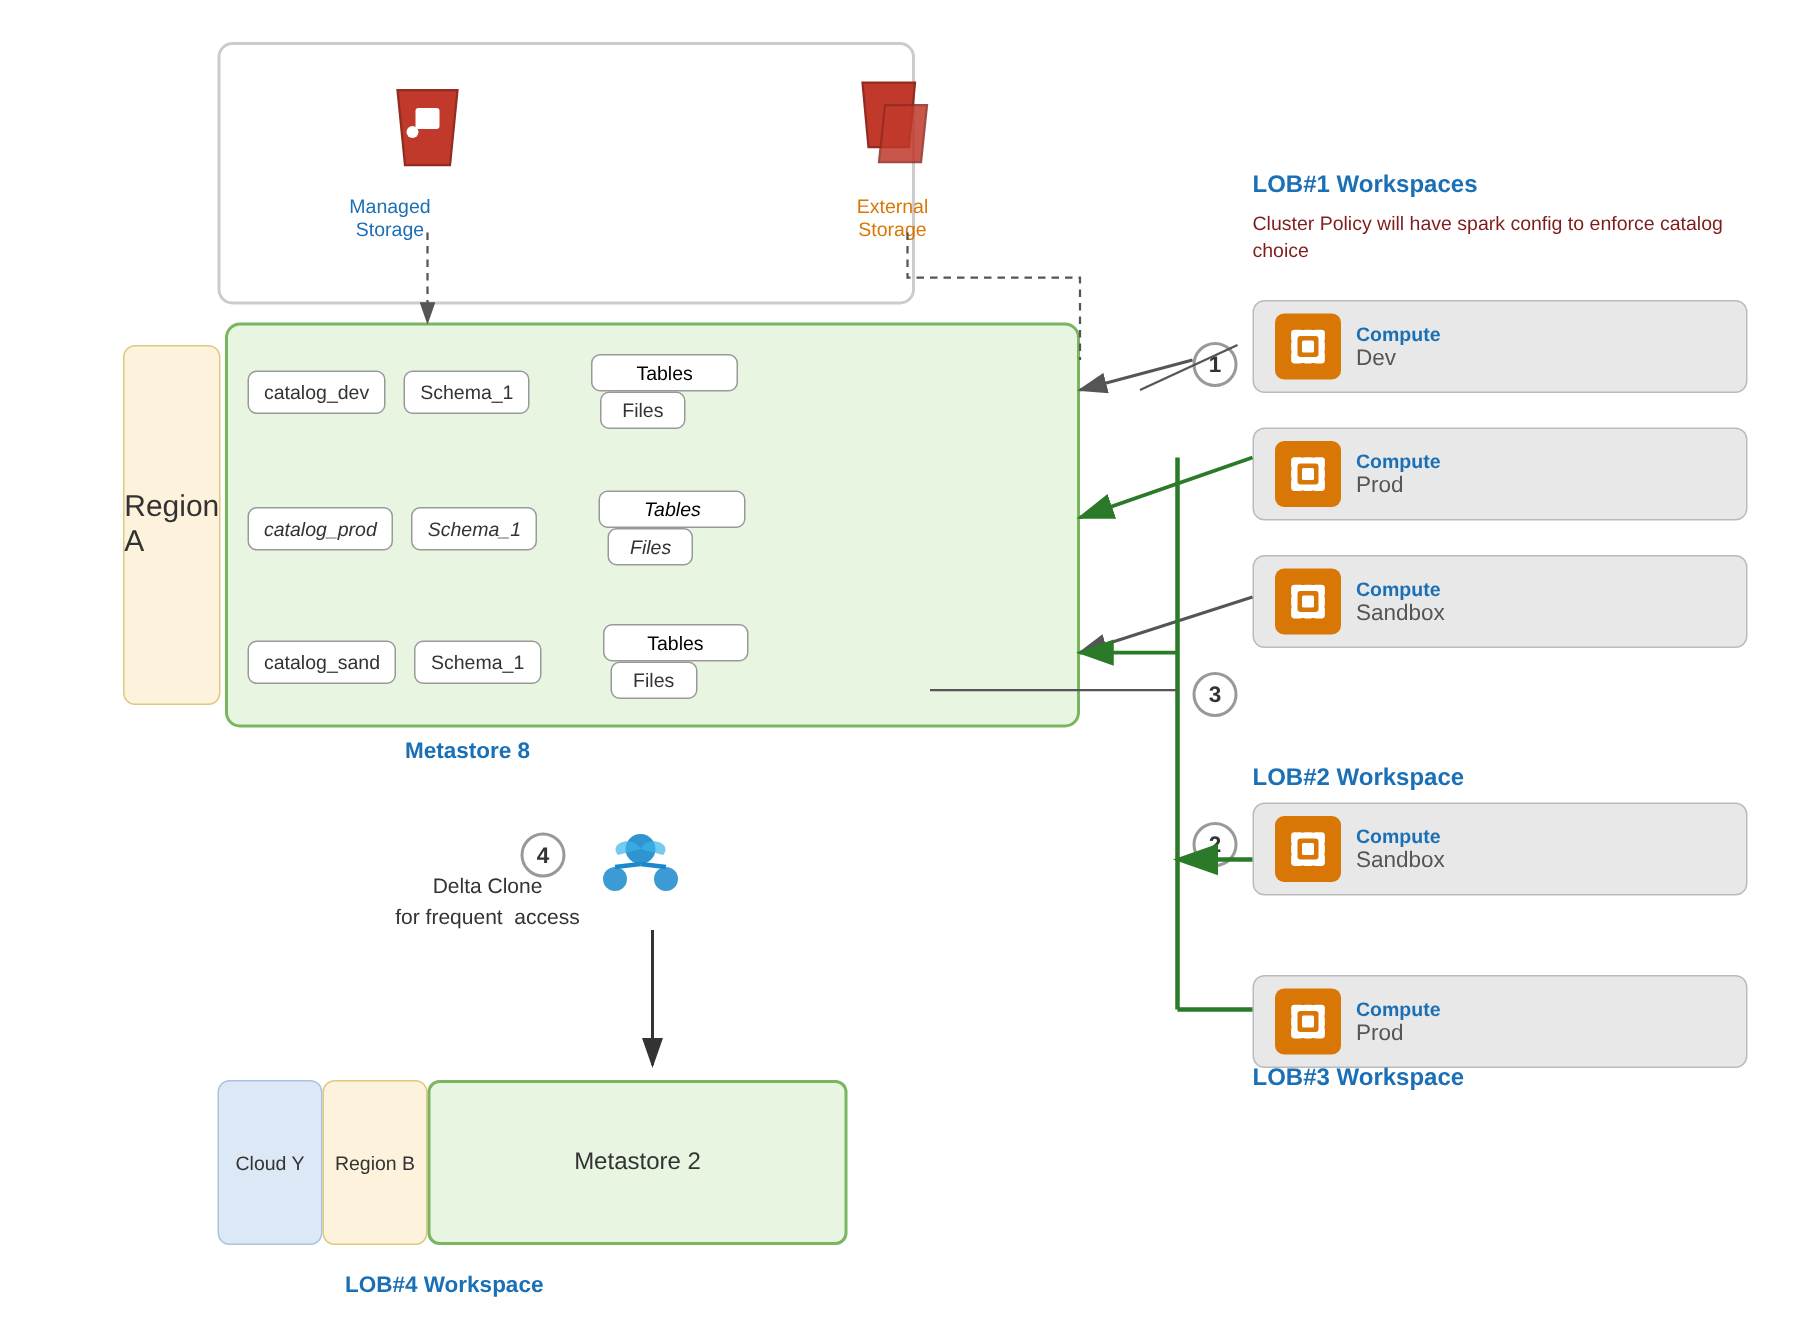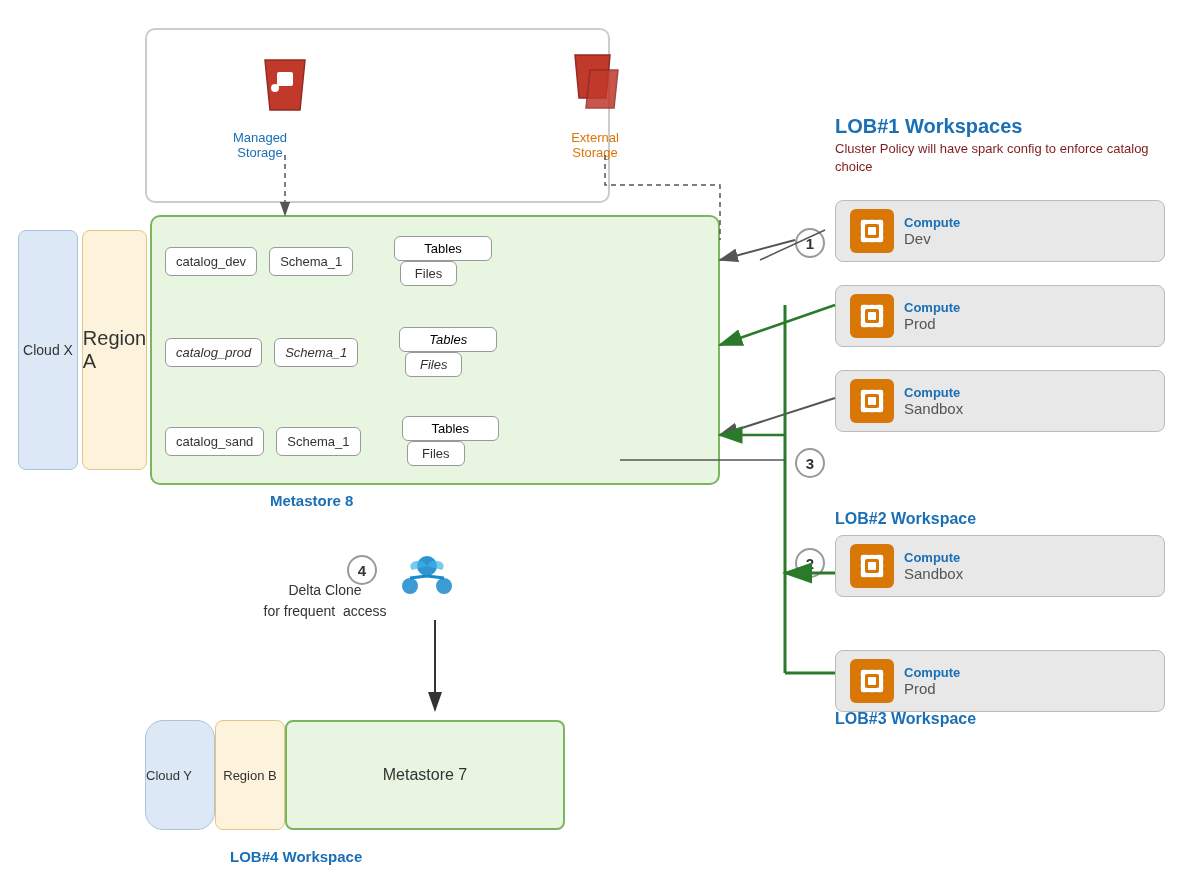--- a/index.html
+++ b/index.html
@@ -118,21 +118,21 @@
       width: 465px; height: 175px;
       background: #fff;
       border: 2px solid #ccc;
       border-radius: 10px;
     }
 
     
     .lob1-label {
       position: absolute;
       left: 835px; top: 115px;
-      font-size: 20px; font-weight: bold; color: #1a6fb5; text-align: center;
+      font-size: 16px; font-weight: bold; color: #1a6fb5; text-align: center;
     }
     .lob1-policy {
       position: absolute;
       left: 835px; top: 140px;
       width: 340px;
       font-size: 13px; color: #7f1d1d; line-height: 1.4;
     }
     .compute-box {
       position: absolute;
       background: #e8e8e8;
@@ -178,22 +178,22 @@
     .lob4-area {
       position: absolute;
       left: 145px; top: 710px;
       width: 490px; height: 130px;
       display: flex; align-items: center; gap: 0;
     }
     .lob4-cloud-y {
       width: 70px; height: 110px;
       background: #dce8f5;
       border: 1.5px solid #aac4e0;
-      border-radius: 18px;
-      display: flex; align-items: center; 
+      border-radius: 8px;
+      display: flex; align-items: center; justify-content: center;
       font-size: 13px; color: #333;
     }
     .lob4-region-b {
       width: 70px; height: 110px;
       background: #fdf3dc;
       border: 1.5px solid #e0c880;
       border-radius: 8px;
       display: flex; align-items: center; justify-content: center;
       font-size: 13px; color: #333;
       text-align: center;
@@ -286,23 +286,20 @@
   <div class="storage-icon-external">
     <svg class="cup-svg" viewBox="0 0 60 70">
       <polygon points="5,5 40,5 36,48 9,48" fill="#c0392b" stroke="#922b21" stroke-width="1.5"></polygon>
       <polygon points="20,20 48,20 44,58 16,58" fill="#c0392b" stroke="#922b21" stroke-width="1.5" opacity="0.85"></polygon>
     </svg>
   </div>
   <div class="external-label">
     <span>External Storage</span>
   </div>
 
-  <div class="cloud-x">
-    <span>Cloud X</span>
-  </div>
 
   <div class="region-a">
     <span>Region A</span>
   </div>
 
   <div class="metastore-container"></div>
   <div class="metastore-label">
     <span>Metastore 8</span>
   </div>
 
@@ -451,21 +448,21 @@
   <div class="lob3-label"><span>LOB#3 Workspace</span></div>
 
   <div class="lob4-area">
     <div class="lob4-cloud-y">
         <span>Cloud Y</span>
       </div>
     <div class="lob4-region-b">
         <span>Region B</span>
       </div>
     <div class="lob4-metastore2">
-        <span>Metastore 7</span>
+        <span>Metastore 2</span>
       </div>
   </div>
   <div class="lob4-label"><span>LOB#4 Workspace</span></div>
 
   <div class="delta-text">
     Delta Clone<br>for frequent&nbsp; access
   </div>
 
   <div style="position:absolute; left:400px; top:548px; font-size:32px; color:#1a88cc;">
     <svg width="55" height="50" viewBox="0 0 55 50">

